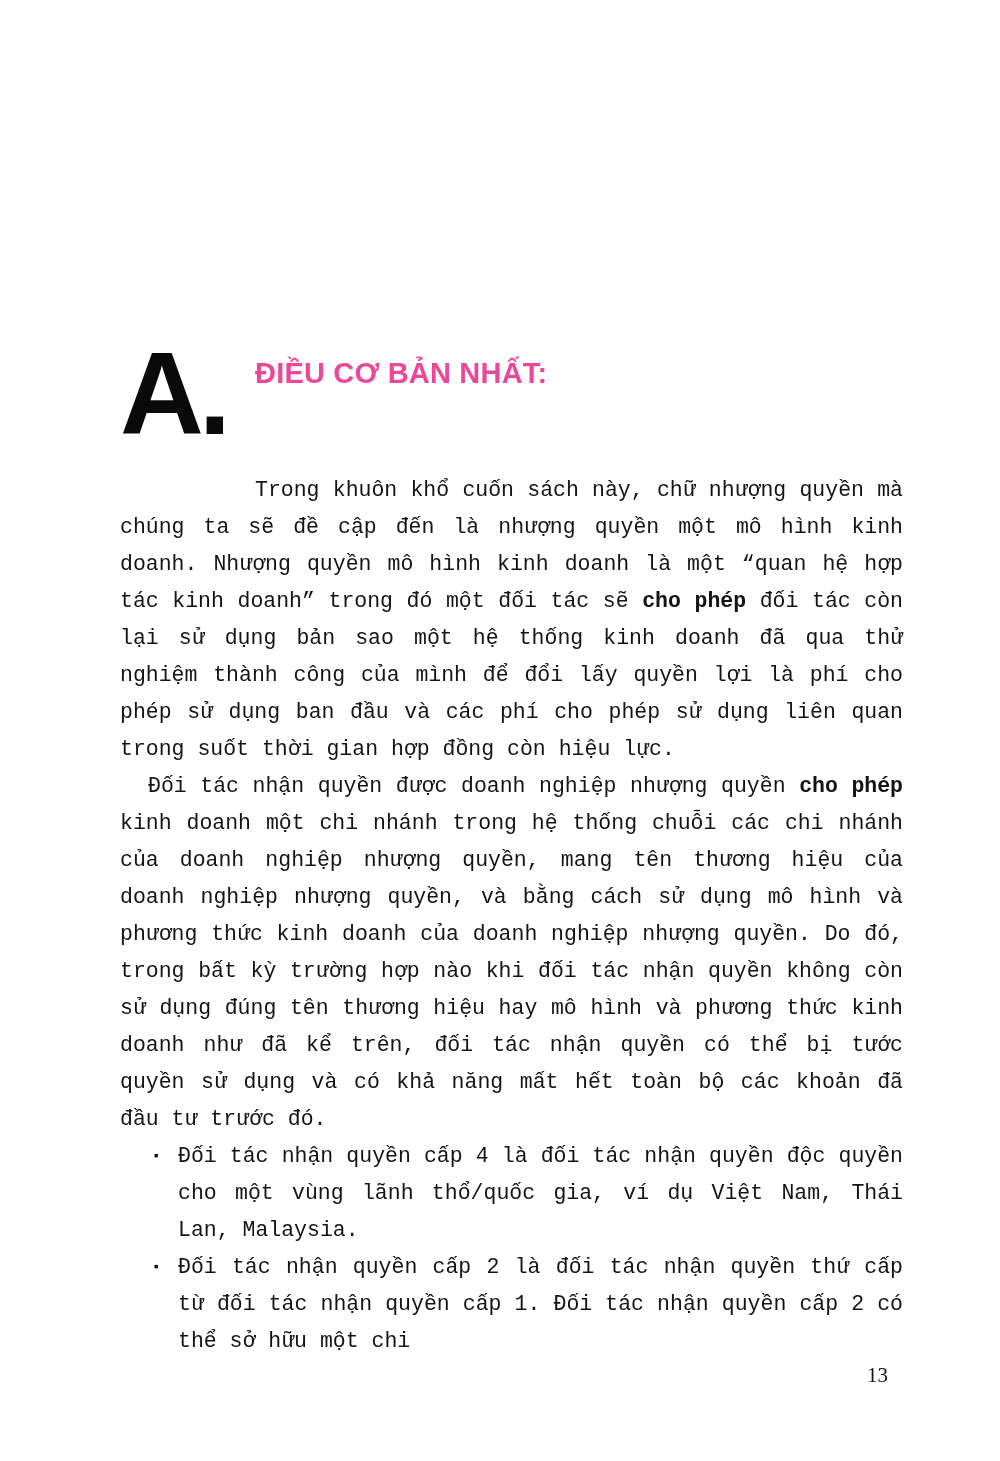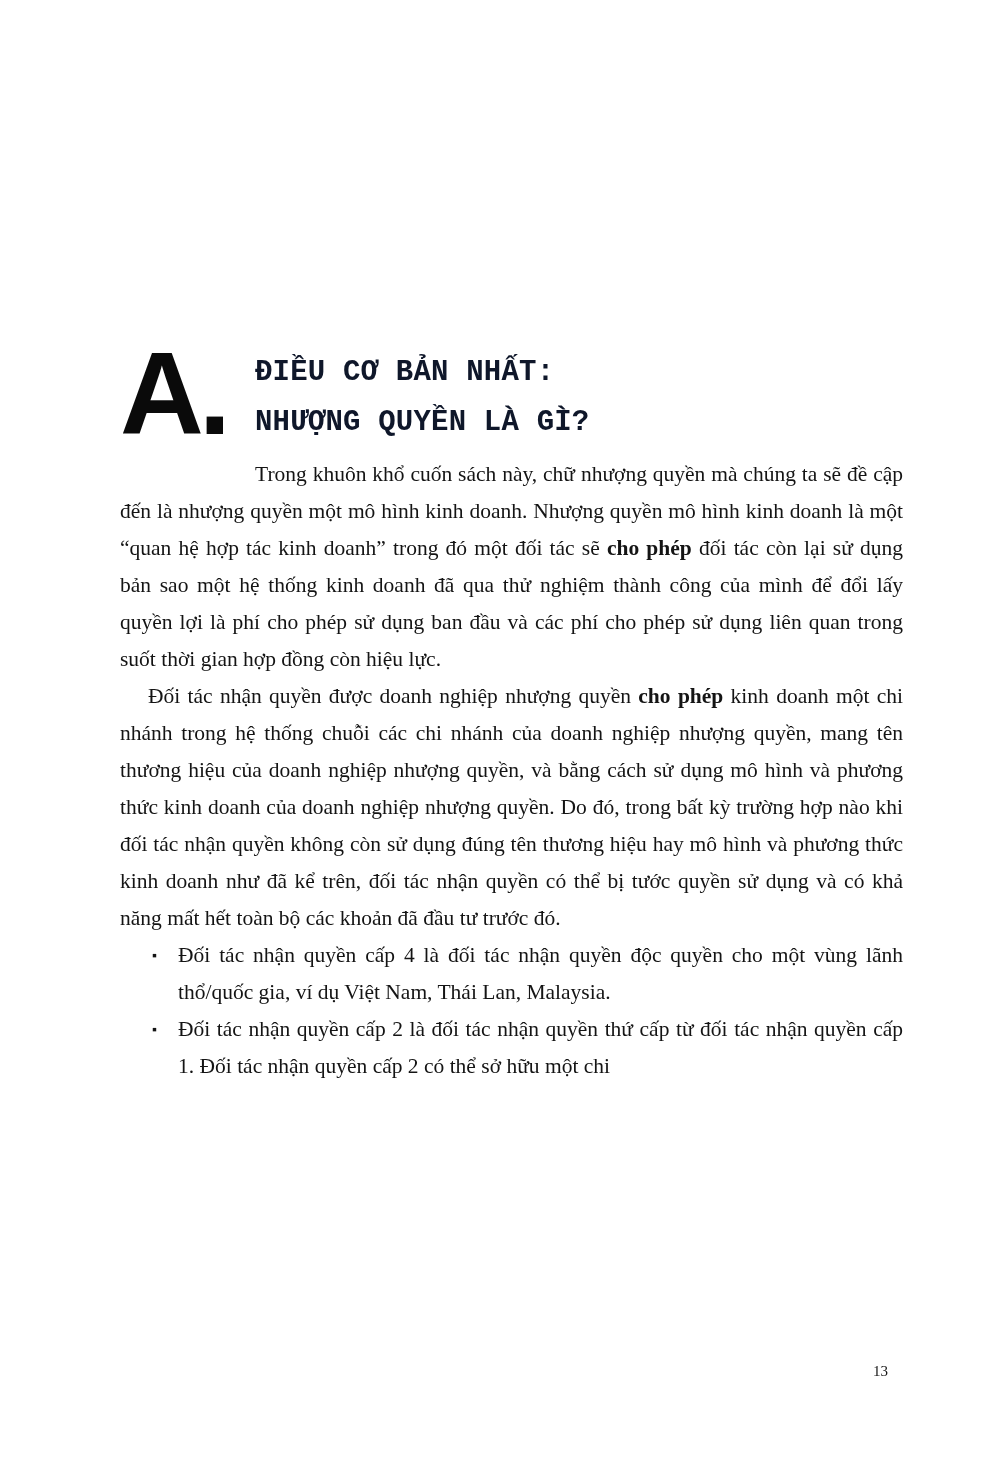--- a/index.html
+++ b/index.html
@@ -28,35 +28,35 @@
     flex: 0 0 135px;
     font-family: "Liberation Sans", sans-serif;
     font-weight: bold;
     font-size: 116px;
     line-height: 0.98;
     letter-spacing: -5px;
     color: #0a0a0a;
   }
   .heading-lines {
     padding-top: 10px;
-    font-family: Liberation Mono, monospace;
+    font-family: Liberation Sans, sans-serif;
     font-weight: bold;
     font-size: 29px;
     line-height: 50px;
     letter-spacing: 0.2px;
-    color: #0f172a;
+    color: #ec4899;
     text-transform: none;
   }
   
   .body-text {
     position: absolute;
-    top: 456px;
+    top: 472px;
     left: 120px;
     width: 783px;
-    font-family: Liberation Serif, serif;
+    font-family: Liberation Mono, monospace;
     font-size: 21.5px;
     line-height: 37px;
     text-align: justify;
     color: #141414;
   }
   .body-text p {
     margin: 0;
   }
   .indent-large { text-indent: 135px; }
   .indent { text-indent: 28px; }
@@ -78,34 +78,33 @@
   }
   .bullet-text {
     flex: 1;
     text-align: justify;
   }
   .page-number {
     position: absolute;
     right: 112px;
     top: 1363px;
     font-family: "Liberation Serif", serif;
-    font-size: 15px;
+    font-size: 21px;
     color: #141414;
   }
 </style>
 </head>
 <body>
 
 <div class="page">
 
   <header class="chapter-heading">
     <div class="dropcap">A.</div>
     <div class="heading-lines">
       <div>ĐIỀU CƠ BẢN NHẤT:</div>
-      <div>NHƯỢNG QUYỀN LÀ GÌ?</div>
     </div>
   </header>
 
   <main class="body-text">
 
     <p class="indent-large"><span>Trong khuôn khổ cuốn sách này, chữ nhượng quyền mà chúng ta sẽ đề cập đến là nhượng quyền một mô hình kinh doanh. Nhượng quyền mô hình kinh doanh là một “quan hệ hợp tác kinh doanh” trong đó một đối tác sẽ </span><strong>cho phép</strong><span> đối tác còn lại sử dụng bản sao một hệ thống kinh doanh đã qua thử nghiệm thành công của mình để đổi lấy quyền lợi là phí cho phép sử dụng ban đầu và các phí cho phép sử dụng liên quan trong suốt thời gian hợp đồng còn hiệu lực.</span></p>
 
 
     <p class="indent"><span>Đối tác nhận quyền được doanh nghiệp nhượng quyền </span><strong>cho phép</strong><span> kinh doanh một chi nhánh trong hệ thống chuỗi các chi nhánh của doanh nghiệp nhượng quyền, mang tên thương hiệu của doanh nghiệp nhượng quyền, và bằng cách sử dụng mô hình và phương thức kinh doanh của doanh nghiệp nhượng quyền. Do đó, trong bất kỳ trường hợp nào khi đối tác nhận quyền không còn sử dụng đúng tên thương hiệu hay mô hình và phương thức kinh doanh như đã kể trên, đối tác nhận quyền có thể bị tước quyền sử dụng và có khả năng mất hết toàn bộ các khoản đã đầu tư trước đó.</span></p>
 

